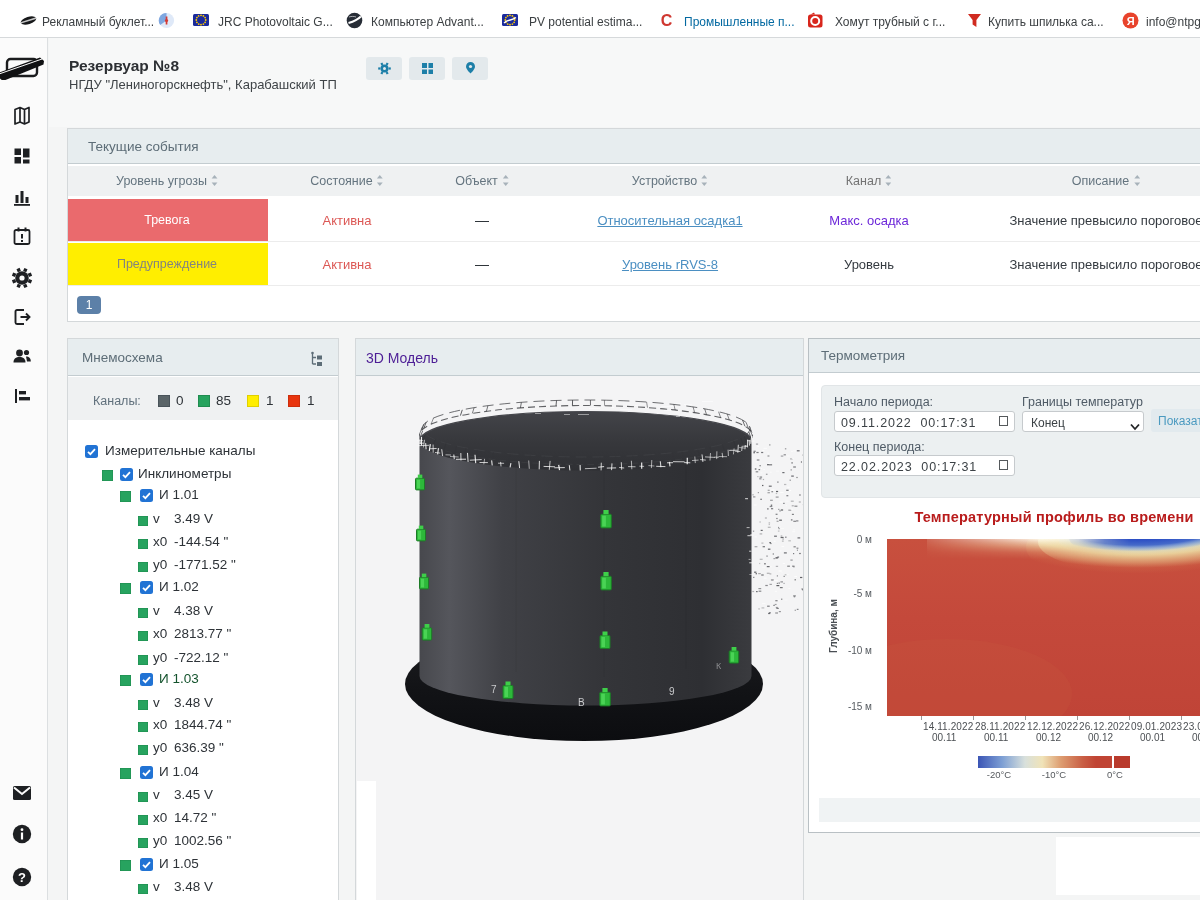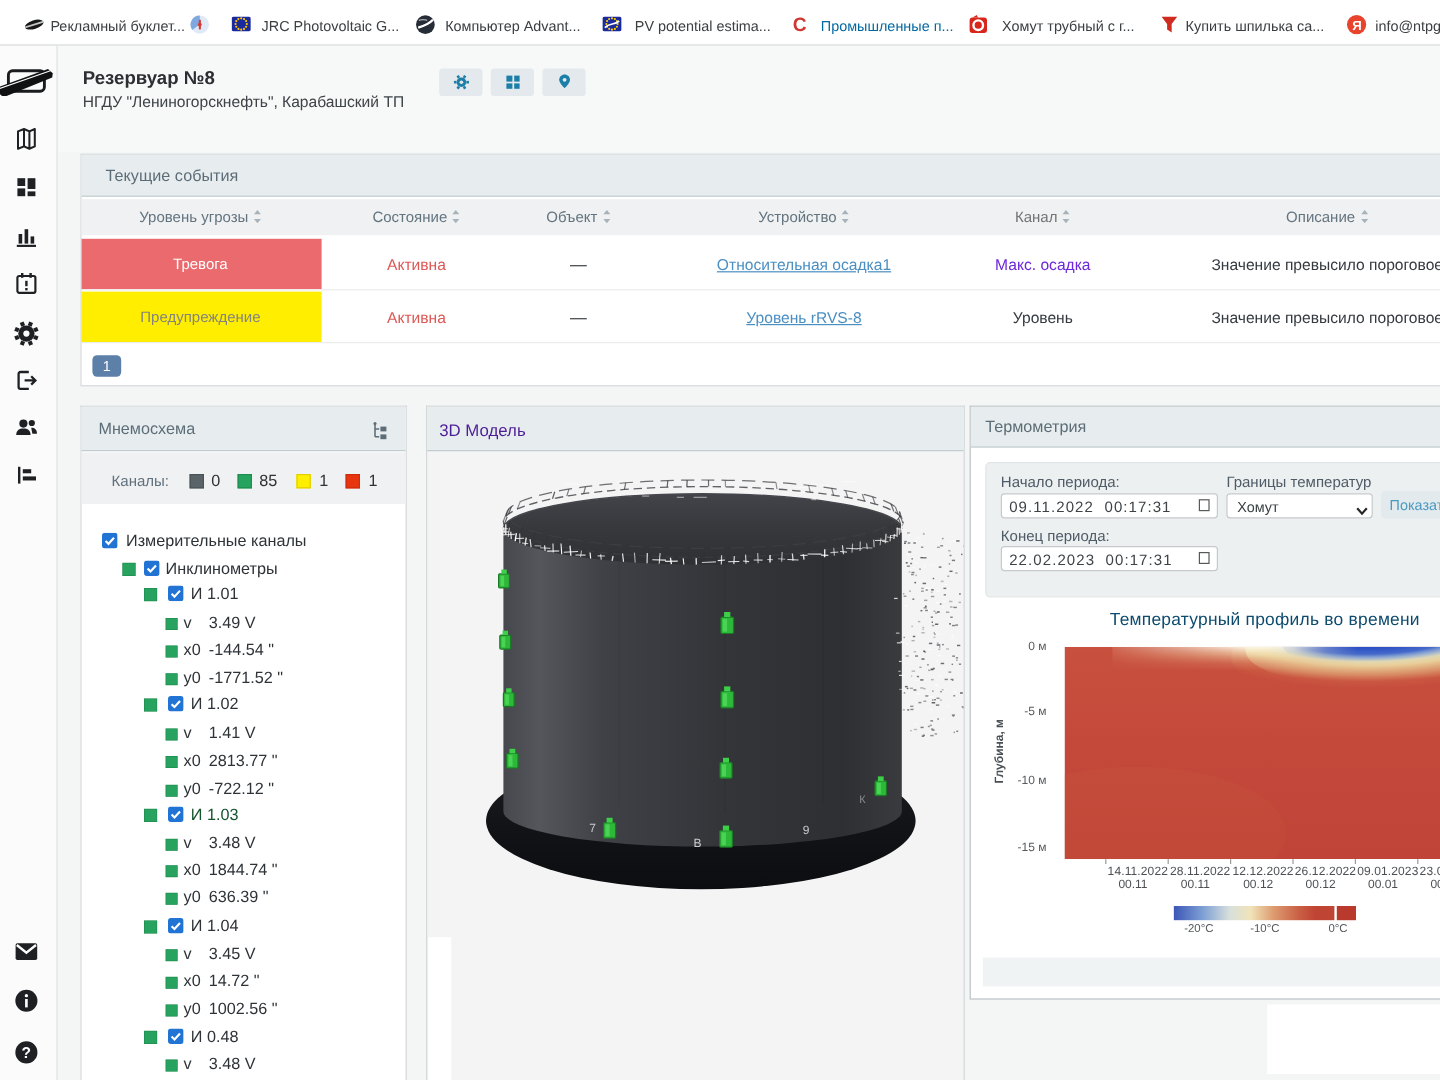--- a/index.html
+++ b/index.html
@@ -272,21 +272,21 @@
     </svg></div>
 <div class="abs" style="left:140px;top:580px"><svg width="13" height="13">
       <rect width="13" height="13" rx="2.5" fill="#2173d4"></rect>
       <path d="M3 6.8 L5.4 9.2 L10 4.2" stroke="#fff" stroke-width="1.8" fill="none"></path>
     </svg></div>
 <div class="txt" style="left:159px;top:579px;font-size:13.5px;color:#2e3338">И 1.02</div>
 <div class="abs" style="left:138px;top:604px"><svg width="10" height="10">
       <rect width="10" height="10" fill="#27a35f" stroke="#1e8a4f"></rect>
     </svg></div>
 <div class="txt" style="left:153px;top:603px;font-size:13.5px;color:#2e3338">v</div>
-<div class="txt" style="left:174px;top:603px;font-size:13.5px;color:#2e3338">1.41 V</div>
+<div class="txt" style="left:174px;top:603px;font-size:13.5px;color:#2e3338">4.38 V</div>
 <div class="abs" style="left:138px;top:627px"><svg width="10" height="10">
       <rect width="10" height="10" fill="#27a35f" stroke="#1e8a4f"></rect>
     </svg></div>
 <div class="txt" style="left:153px;top:626px;font-size:13.5px;color:#2e3338">x0</div>
 <div class="txt" style="left:174px;top:626px;font-size:13.5px;color:#2e3338">2813.77 "</div>
 <div class="abs" style="left:138px;top:651px"><svg width="10" height="10">
       <rect width="10" height="10" fill="#27a35f" stroke="#1e8a4f"></rect>
     </svg></div>
 <div class="txt" style="left:153px;top:650px;font-size:13.5px;color:#2e3338">y0</div>
 <div class="txt" style="left:174px;top:650px;font-size:13.5px;color:#2e3338">-722.12 "</div>
@@ -336,21 +336,21 @@
     </svg></div>
 <div class="txt" style="left:153px;top:833px;font-size:13.5px;color:#2e3338">y0</div>
 <div class="txt" style="left:174px;top:833px;font-size:13.5px;color:#2e3338">1002.56 "</div>
 <div class="abs" style="left:120px;top:857px"><svg width="11" height="11">
       <rect width="11" height="11" fill="#27a35f" stroke="#1e8a4f"></rect>
     </svg></div>
 <div class="abs" style="left:140px;top:857px"><svg width="13" height="13">
       <rect width="13" height="13" rx="2.5" fill="#2173d4"></rect>
       <path d="M3 6.8 L5.4 9.2 L10 4.2" stroke="#fff" stroke-width="1.8" fill="none"></path>
     </svg></div>
-<div class="txt" style="left:159px;top:856px;font-size:13.5px;color:#2e3338">И 0.48</div>
+<div class="txt" style="left:159px;top:856px;font-size:13.5px;color:#2e3338">И 1.05</div>
 <div class="abs" style="left:138px;top:880px"><svg width="10" height="10">
       <rect width="10" height="10" fill="#27a35f" stroke="#1e8a4f"></rect>
     </svg></div>
 <div class="txt" style="left:153px;top:879px;font-size:13.5px;color:#2e3338">v</div>
 <div class="txt" style="left:174px;top:879px;font-size:13.5px;color:#2e3338">3.48 V</div>
 <div class="abs" style="left:355px;top:338px;width:449px;height:562px;background:#f4f4f5;border:1px solid #d4d8da;border-bottom:none"></div>
 <div class="abs" style="left:356px;top:339px;width:447px;height:37px;background:#e7edef;border-bottom:1px solid #c3ccd0"></div>
 <div class="txt" style="left:366px;top:350px;font-size:14px;color:#4c1d95">3D Модель</div>
 <div class="abs" style="left:356px;top:377px;width:447px;height:523px;overflow:hidden"><svg width="447" height="523">
       <defs>
@@ -796,31 +796,31 @@
 <div class="abs" style="left:808px;top:338px;width:425px;height:495px;background:#fff;border:1px solid #b9c0c4"></div>
 <div class="abs" style="left:809px;top:339px;width:423px;height:34px;background:#e7edef;border-bottom:1px solid #c3ccd0"></div>
 <div class="txt" style="left:821px;top:348px;font-size:13.5px;color:#5d6d77">Термометрия</div>
 <div class="abs" style="left:821px;top:385px;width:412px;height:113px;background:#ecf0f1;border:1px solid #e1e5e7;border-radius:4px"></div>
 <div class="txt" style="left:834px;top:395px;font-size:12.5px;color:#4f5b66">Начало периода:</div>
 <div class="abs" style="left:834px;top:411px;width:181px;height:21px;background:#fff;border:1px solid #c6cacd;border-radius:3px"></div>
 <div class="txt" style="left:841px;top:416px;font-size:12.5px;color:#3c4246;letter-spacing:0.9px">09.11.2022&nbsp; 00:17:31</div>
 <div class="abs" style="left:999px;top:416px;width:9px;height:10px;border:1.4px solid #55595c"></div>
 <div class="txt" style="left:1022px;top:395px;font-size:12.5px;color:#4f5b66">Границы температур</div>
 <div class="abs" style="left:1022px;top:411px;width:122px;height:21px;background:#fff;border:1px solid #c6cacd;border-radius:3px"></div>
-<div class="txt" style="left:1031px;top:416px;font-size:12px;color:#3c4246">Хомут</div>
+<div class="txt" style="left:1031px;top:416px;font-size:12px;color:#3c4246">Конец</div>
 <div class="abs" style="left:1130px;top:417px"><svg width="10" height="8">
       <path d="M1 1.5 L5 6 L9 1.5" stroke="#232527" stroke-width="1.8" fill="none"></path>
     </svg></div>
 <div class="abs" style="left:1151px;top:409px;width:82px;height:23px;background:#e2eaee;border-radius:3px"></div>
 <div class="txt" style="left:1158px;top:414px;font-size:12px;color:#4b9ac0">Показать</div>
 <div class="txt" style="left:834px;top:440px;font-size:12.5px;color:#4f5b66">Конец периода:</div>
 <div class="abs" style="left:834px;top:455px;width:181px;height:21px;background:#fff;border:1px solid #c6cacd;border-radius:3px"></div>
 <div class="txt" style="left:841px;top:460px;font-size:12.5px;color:#3c4246;letter-spacing:0.9px">22.02.2023&nbsp; 00:17:31</div>
 <div class="abs" style="left:999px;top:460px;width:9px;height:10px;border:1.4px solid #55595c"></div>
-<div class="txt" style="left:1054px;top:509px;transform:translateX(-50%);font-size:14.5px;font-weight:normal;color:#0c4a6e;letter-spacing:0.2px">Температурный профиль во времени</div>
+<div class="txt" style="left:1054px;top:509px;transform:translateX(-50%);font-size:14.5px;font-weight:bold;color:#b91c1c;letter-spacing:0.2px">Температурный профиль во времени</div>
 <div class="txt" style="left:828px;top:653px;transform:rotate(-90deg);transform-origin:0 0;font-size:10px;font-weight:bold;color:#4a4f54">Глубина, м</div>
 <div class="txt" style="left:872px;top:534px;transform:translateX(-100%);font-size:10px;color:#565b60">0 м</div>
 <div class="txt" style="left:872px;top:588px;transform:translateX(-100%);font-size:10px;color:#565b60">-5 м</div>
 <div class="txt" style="left:872px;top:645px;transform:translateX(-100%);font-size:10px;color:#565b60">-10 м</div>
 <div class="txt" style="left:872px;top:701px;transform:translateX(-100%);font-size:10px;color:#565b60">-15 м</div>
 <div class="abs" style="left:887px;top:539px;width:313px;height:177px;overflow:hidden"><svg width="330" height="177">
       <defs>
         <linearGradient id="hbase" x1="0" y1="0" x2="0" y2="1">
           <stop offset="0" stop-color="#c8503e"></stop>
           <stop offset="0.45" stop-color="#c4493b"></stop>

